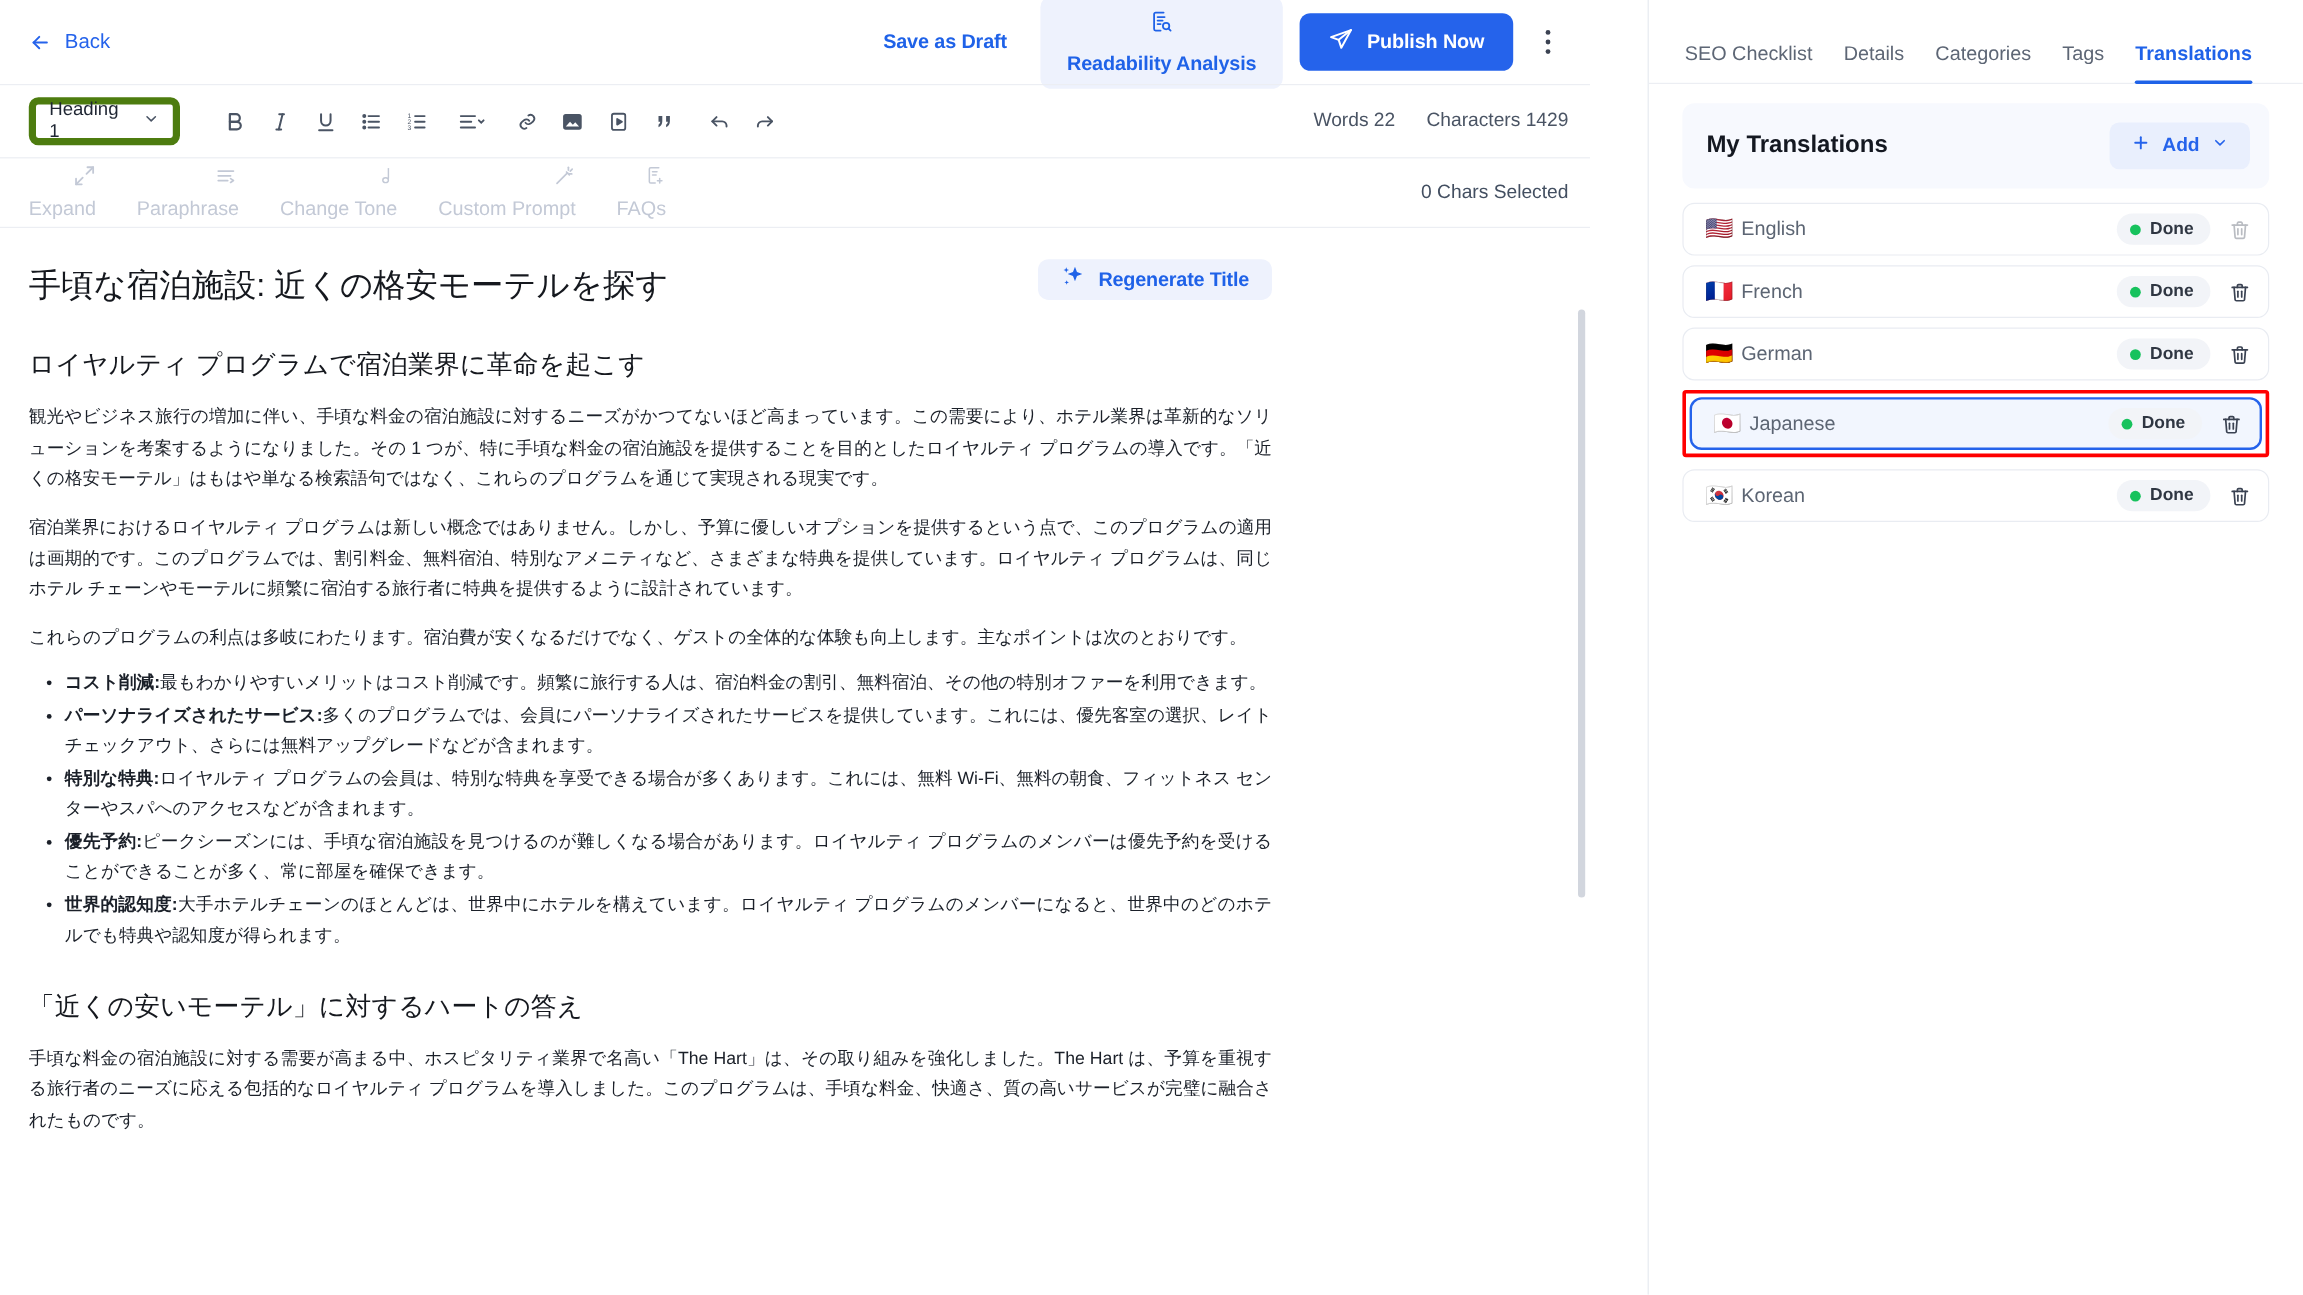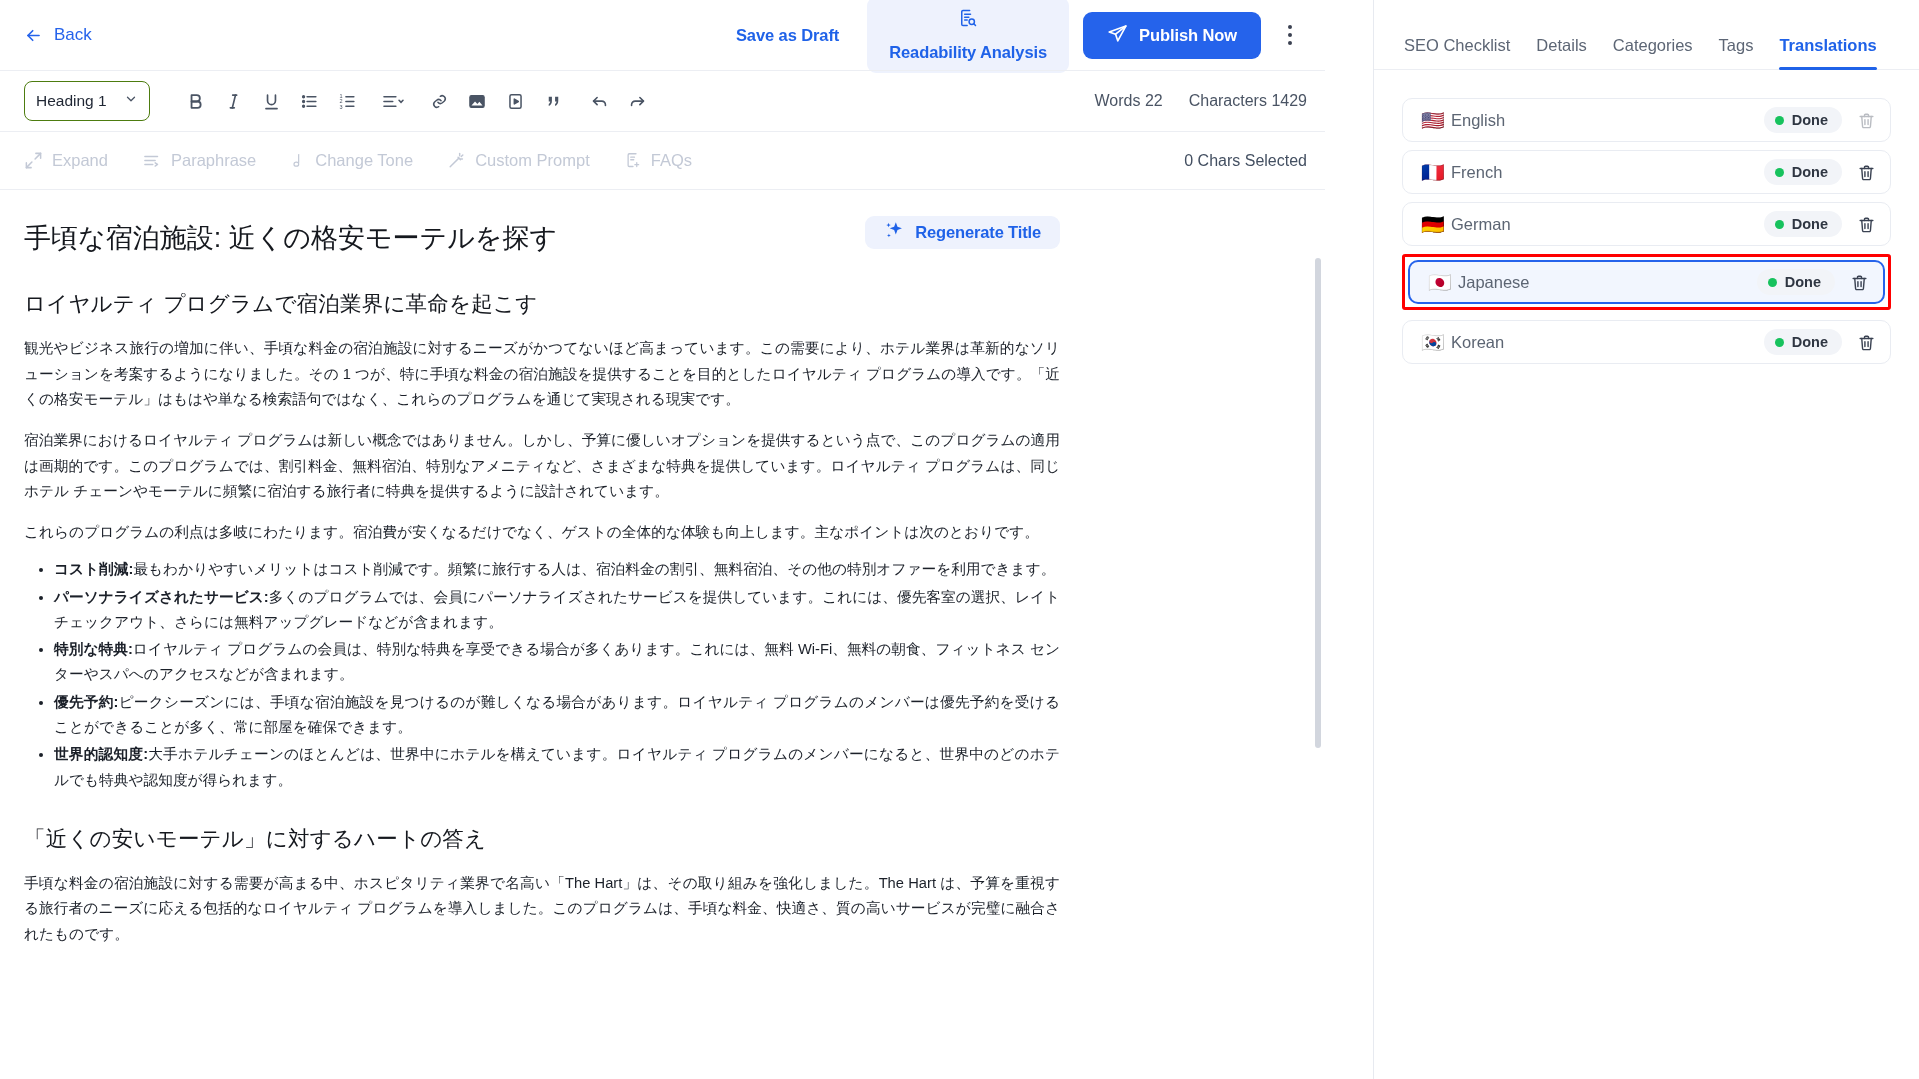--- a/index.html
+++ b/index.html
@@ -64,21 +64,21 @@
     height: 62px; flex: 0 0 62px;
     display: flex; align-items: center;
     border-top: 1px solid #eceef3;
     border-bottom: 1px solid #eceef3;
     padding: 0 18px 0 24px;
   }
   .heading-select {
     display: flex; align-items: center; justify-content: space-between;
     gap: 14px;
     width: 126px; height: 40px;
-    border: 1px solid #4d7c0f; border-radius: 8px;
+    border: 6px solid #4d7c0f; border-radius: 8px;
     padding: 0 11px; font-size: 15.5px; color: #1f2633;
     cursor: pointer; background: #fff;
   }
   .fmt-icons { display: flex; align-items: center; gap: 0px; margin-left: 18px; }
   .fmt-ic {
     width: 38px; height: 38px; display: flex; align-items: center;
     justify-content: center; color: #5a6576; cursor: pointer;
     font-size: 18px;
   }
   .fmt-ic.sep-gap { margin-left: 8px; }
@@ -87,21 +87,21 @@
   
   .ai-bar {
     height: 58px; flex: 0 0 58px;
     display: flex; align-items: center;
     padding: 0 18px 0 24px;
     border-bottom: 1px solid #eceef3;
   }
   .ai-item {
     display: flex; align-items: flex-end; gap: 9px;
     color: #c3c9d6; font-size: 16.5px; margin-right: 34px;
-    cursor: pointer; font-weight: 400;
+    cursor: pointer; font-weight: 400; flex-direction: column;
   }
   .ai-item svg { display:block; }
   .chars-selected { margin-left: auto; color: #434f61; font-size: 16px; }
 
   
   .doc-scroll {
     flex: 1 1 auto; overflow: hidden; position: relative;
     padding: 0 0 0 0;
   }
   .doc {
@@ -462,20 +462,37 @@
   <div class="side-pane">
     <div class="side-tabs">
       <div class="side-tab">SEO Checklist</div>
       <div class="side-tab">Details</div>
       <div class="side-tab">Categories</div>
       <div class="side-tab">Tags</div>
       <div class="side-tab active">Translations</div>
     </div>
 
     <div class="tr-panel">
+      <div class="tr-head">
+        <div class="tr-title">My Translations</div>
+        <div class="add-btn">
+          <span>
+            <svg width="16" height="16" viewBox="0 0 24 24" fill="none" stroke="#2563eb" stroke-width="2.4" stroke-linecap="round">
+                <path d="M12 5v14"></path>
+                <path d="M5 12h14"></path>
+              </svg>
+          </span>
+          <span>Add</span>
+          <span>
+            <svg width="14" height="14" viewBox="0 0 24 24" fill="none" stroke="#2563eb" stroke-width="2.3" stroke-linecap="round" stroke-linejoin="round">
+                <path d="M6 9l6 6 6-6"></path>
+              </svg>
+          </span>
+        </div>
+      </div>
 
       <div class="tr-list">
 
         <div class="tr-row">
           <span class="flag">🇺🇸</span>
           <span class="lang">English</span>
           <span class="grow"></span>
           <span class="tr-status">
             <i class="dot-green"></i>
             <span>Done</span>

